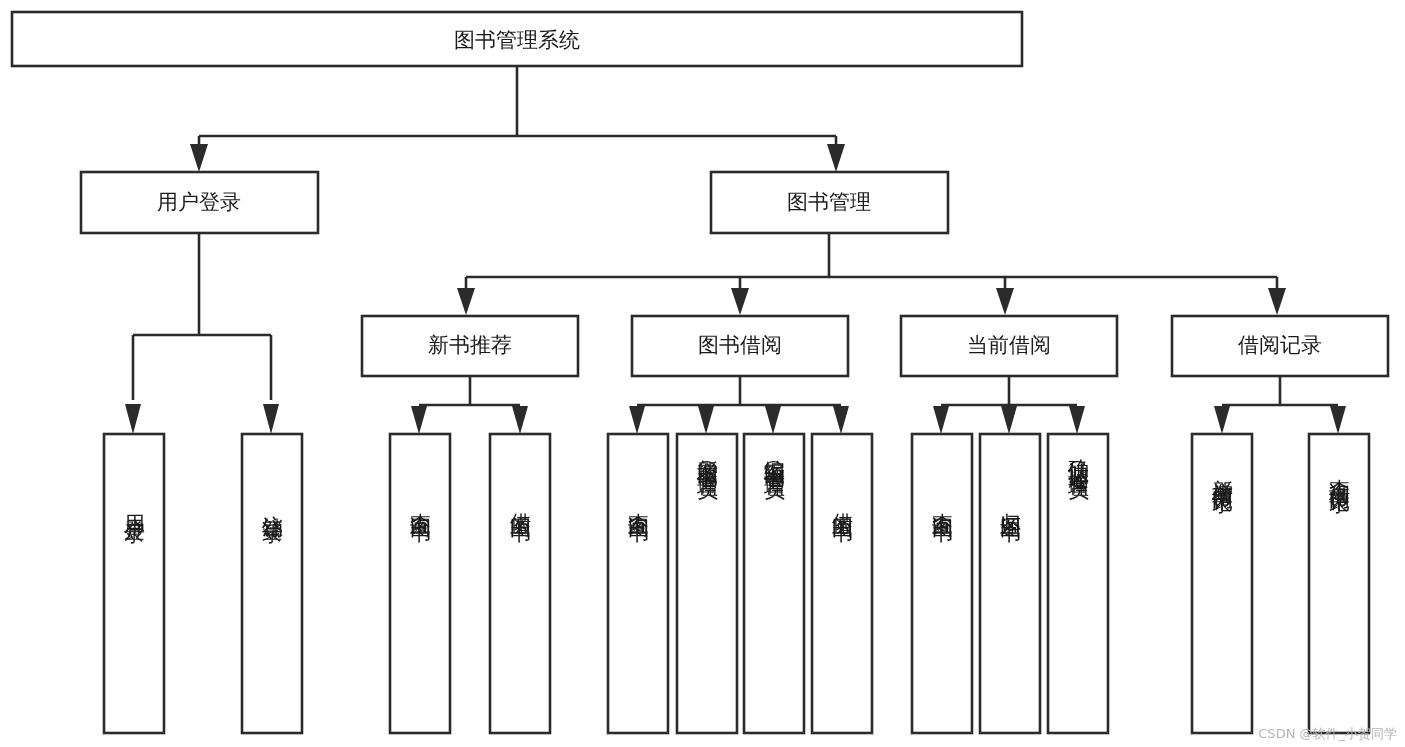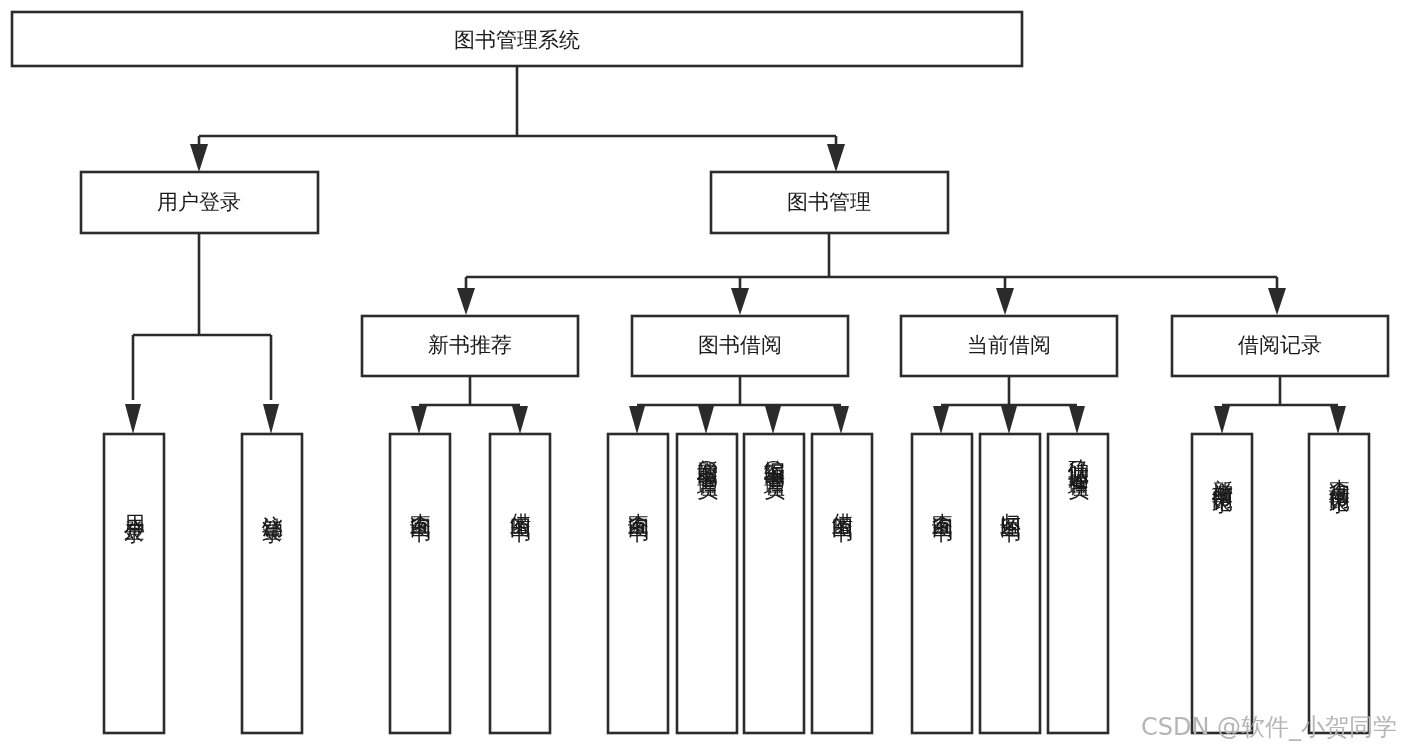--- a/index.html
+++ b/index.html
@@ -61,21 +61,21 @@
     line-height: 1.0;
     color: #1a1a1a;
     letter-spacing: 3px;
     white-space: nowrap;
   }
   .watermark {
     position: absolute;
     right: 8px;
     bottom: 4px;
     font-family: "DejaVu Sans", "Liberation Sans", sans-serif;
-    font-size: 24px;
+    font-size: 13px;
     color: #b5b5b5;
     white-space: nowrap;
     pointer-events: none;
   }
 </style>
 </head>
 <body>
 
 <div id="canvas">
 

